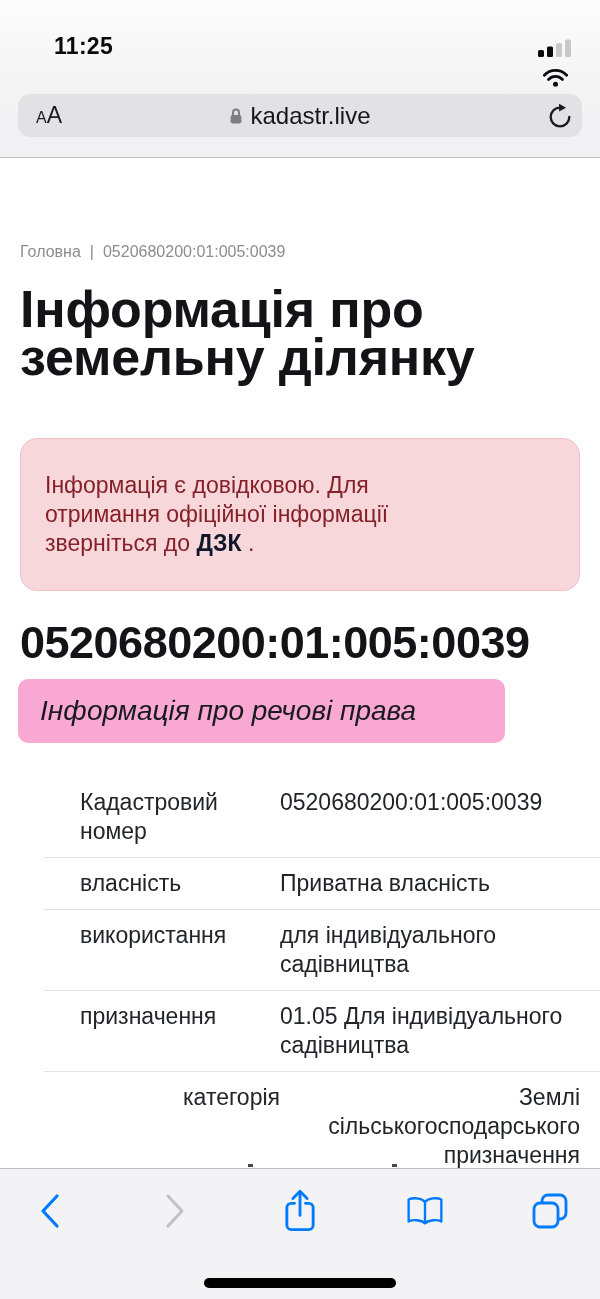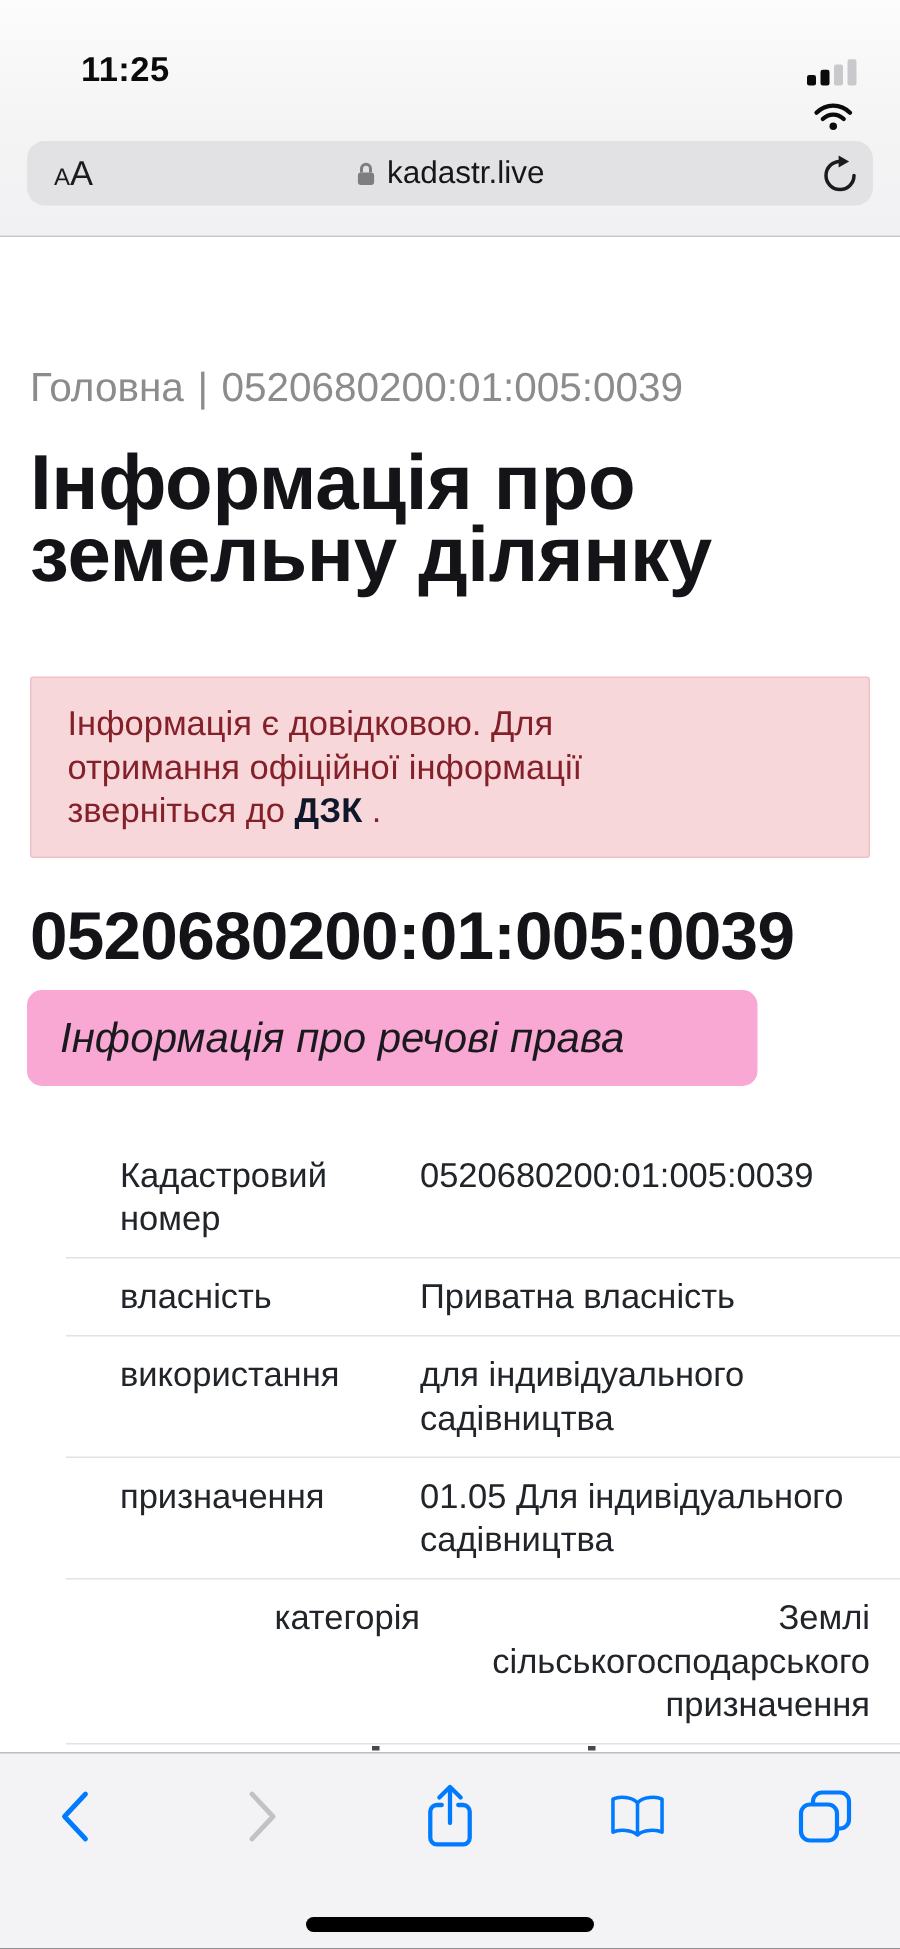--- a/index.html
+++ b/index.html
@@ -39,41 +39,41 @@
     background:#e2e2e5;border-radius:12px;
     display:flex;align-items:center;padding:0 18px;box-sizing:border-box;
   }
   .reader-btn{display:flex;align-items:baseline;color:#1c1c1e;cursor:default;}
   .reader-small{font-size:16px;}
   .reader-large{font-size:23px;}
   .url-center{
     position:absolute;left:60px;right:60px;top:0;bottom:0;
     display:flex;align-items:center;justify-content:center;gap:7px;
   }
-  .url-host{font-size:21px;color:#16161a;}
+  .url-host{font-size:24px;color:#16161a;}
   .reload-btn{position:absolute;right:14px;top:8px;width:28px;height:28px;}
   
   .content{
     position:absolute;top:158px;left:0;right:0;height:1010px;
     background:#fff;overflow:hidden;color:#212529;
   }
   .breadcrumb{
     margin:85px 20px 0 20px;
     display:flex;align-items:center;gap:9px;
-    font-size:27px;color:#8c8c8e;
+    font-size:16px;color:#8c8c8e;
   }
   .page-title{
     margin:24px 20px 0 20px;
     font-size:52px;line-height:48px;font-weight:700;color:#141418;
     letter-spacing:-.2px;white-space:pre-line;
   }
   .info-alert{
     margin:57px 20px 0 20px;
-    background:#f8d7da;border:1px solid #f1c1c7;border-radius:2px;
-    padding:16px 24px;box-sizing:border-box;
+    background:#f8d7da;border:1px solid #f1c1c7;border-radius:17px;
+    padding:32px 24px;box-sizing:border-box;
     font-size:23px;line-height:29px;color:#842029;white-space:pre-line;
   }
   .dzk-link{font-weight:700;color:#0f172a;text-decoration:none;}
   .parcel-number{
     margin:26px 20px 0 20px;
     font-size:45px;font-weight:700;color:#141418;letter-spacing:-.5px;
   }
   .rights-button{
     display:block;margin:10px 0 0 18px;width:487px;height:64px;
     background:#f9a8d4;border:none;border-radius:10px;

